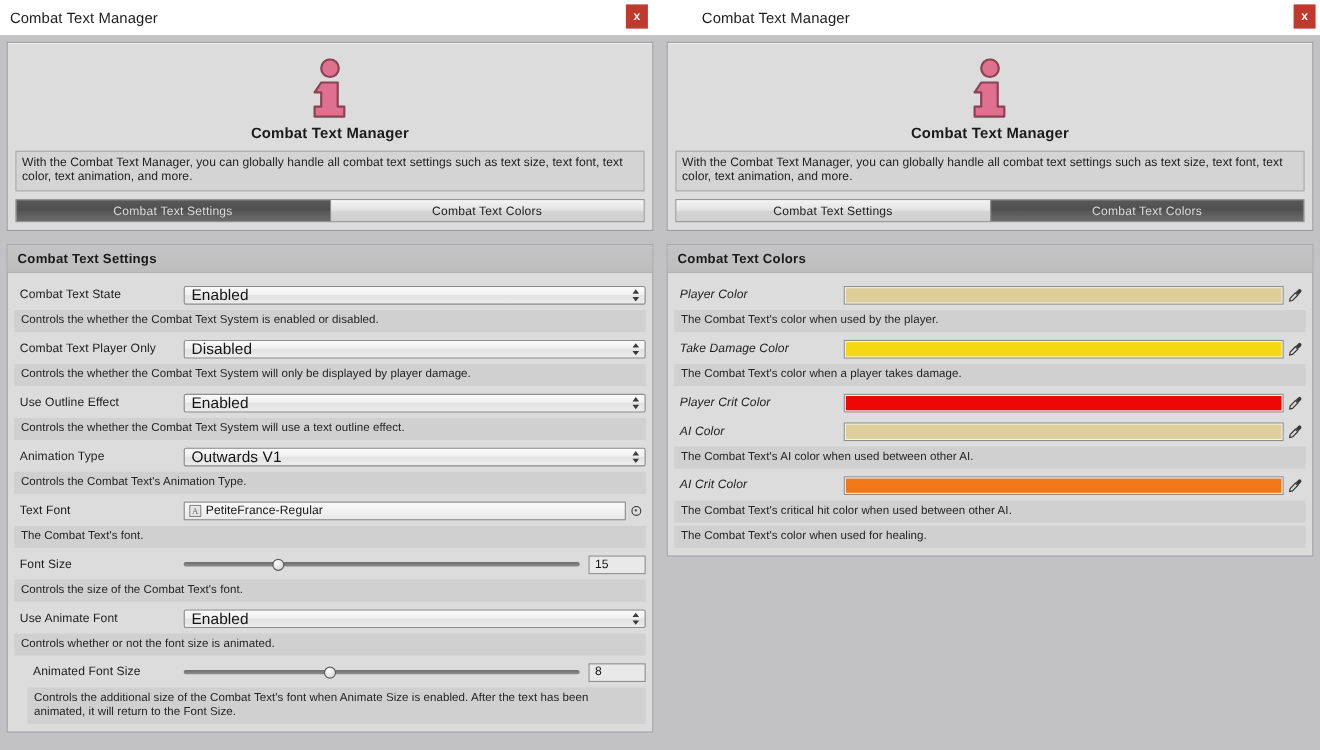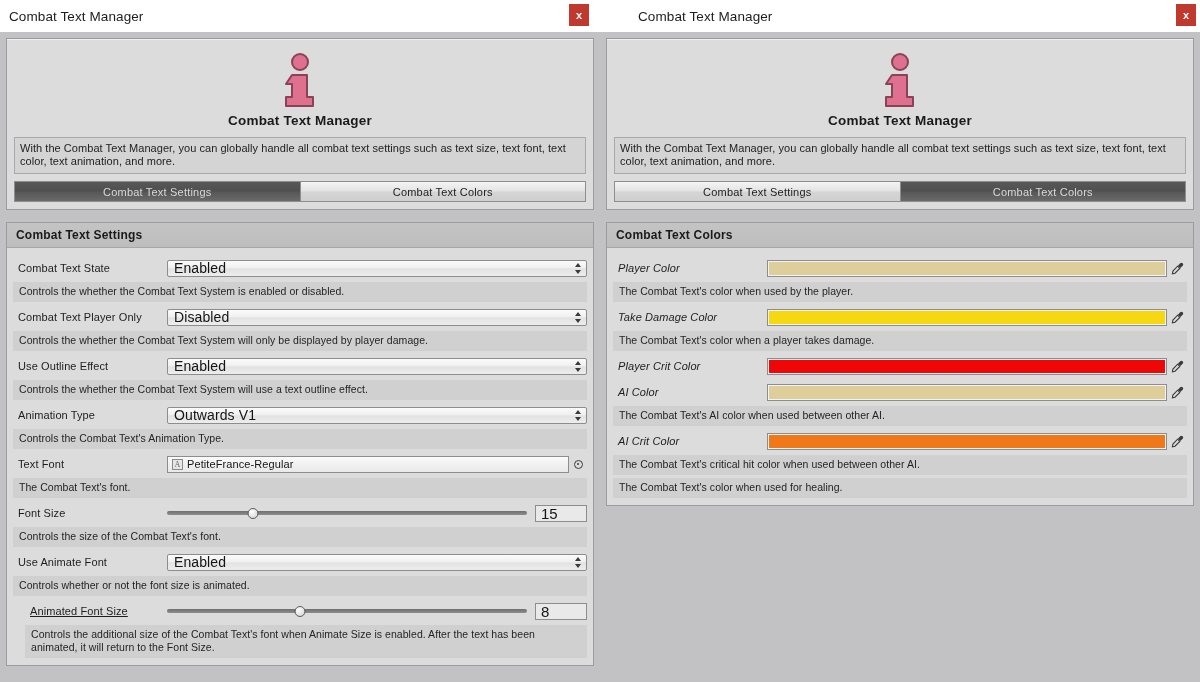--- a/index.html
+++ b/index.html
@@ -145,21 +145,21 @@
     height: 22px;
     margin: 4px 0 0 0;
   }
   .prop-label {
     font-size: 11px;
     color: #1d1d1d;
     padding-left: 5px;
     white-space: nowrap;
     letter-spacing: .1px;
   }
-  .prop-label.indent { padding-left: 17px; text-decoration: underline; }
+  .prop-label.indent { padding-left: 17px; }
   .help-box {
     background: #d0d0d0;
     color: #242424;
     font-size: 10.5px;
     line-height: 13px;
     padding: 3px 5px 4px 6px;
     margin-top: 3px;
     letter-spacing: .05px;
   }
   .help-box.indent { margin-left: 12px; }
@@ -269,21 +269,21 @@
     background: radial-gradient(circle at 35% 32%,#ffffff 0%,#e2e2e2 60%,#cfcfcf 100%);
     border: 1px solid #5d5d5d;
     transform: translateX(-50%);
   }
   .num-field {
     width: 52px;
     height: 17px;
     margin-left: 8px;
     border: 1px solid #8d8d8f;
     background: #e9e9e9;
-    font-size: 15px;
+    font-size: 11px;
     color: #141414;
     display: flex;
     align-items: center;
     padding-left: 5px;
     cursor: text;
   }
 
   
   .color-field {
     flex: 1;

